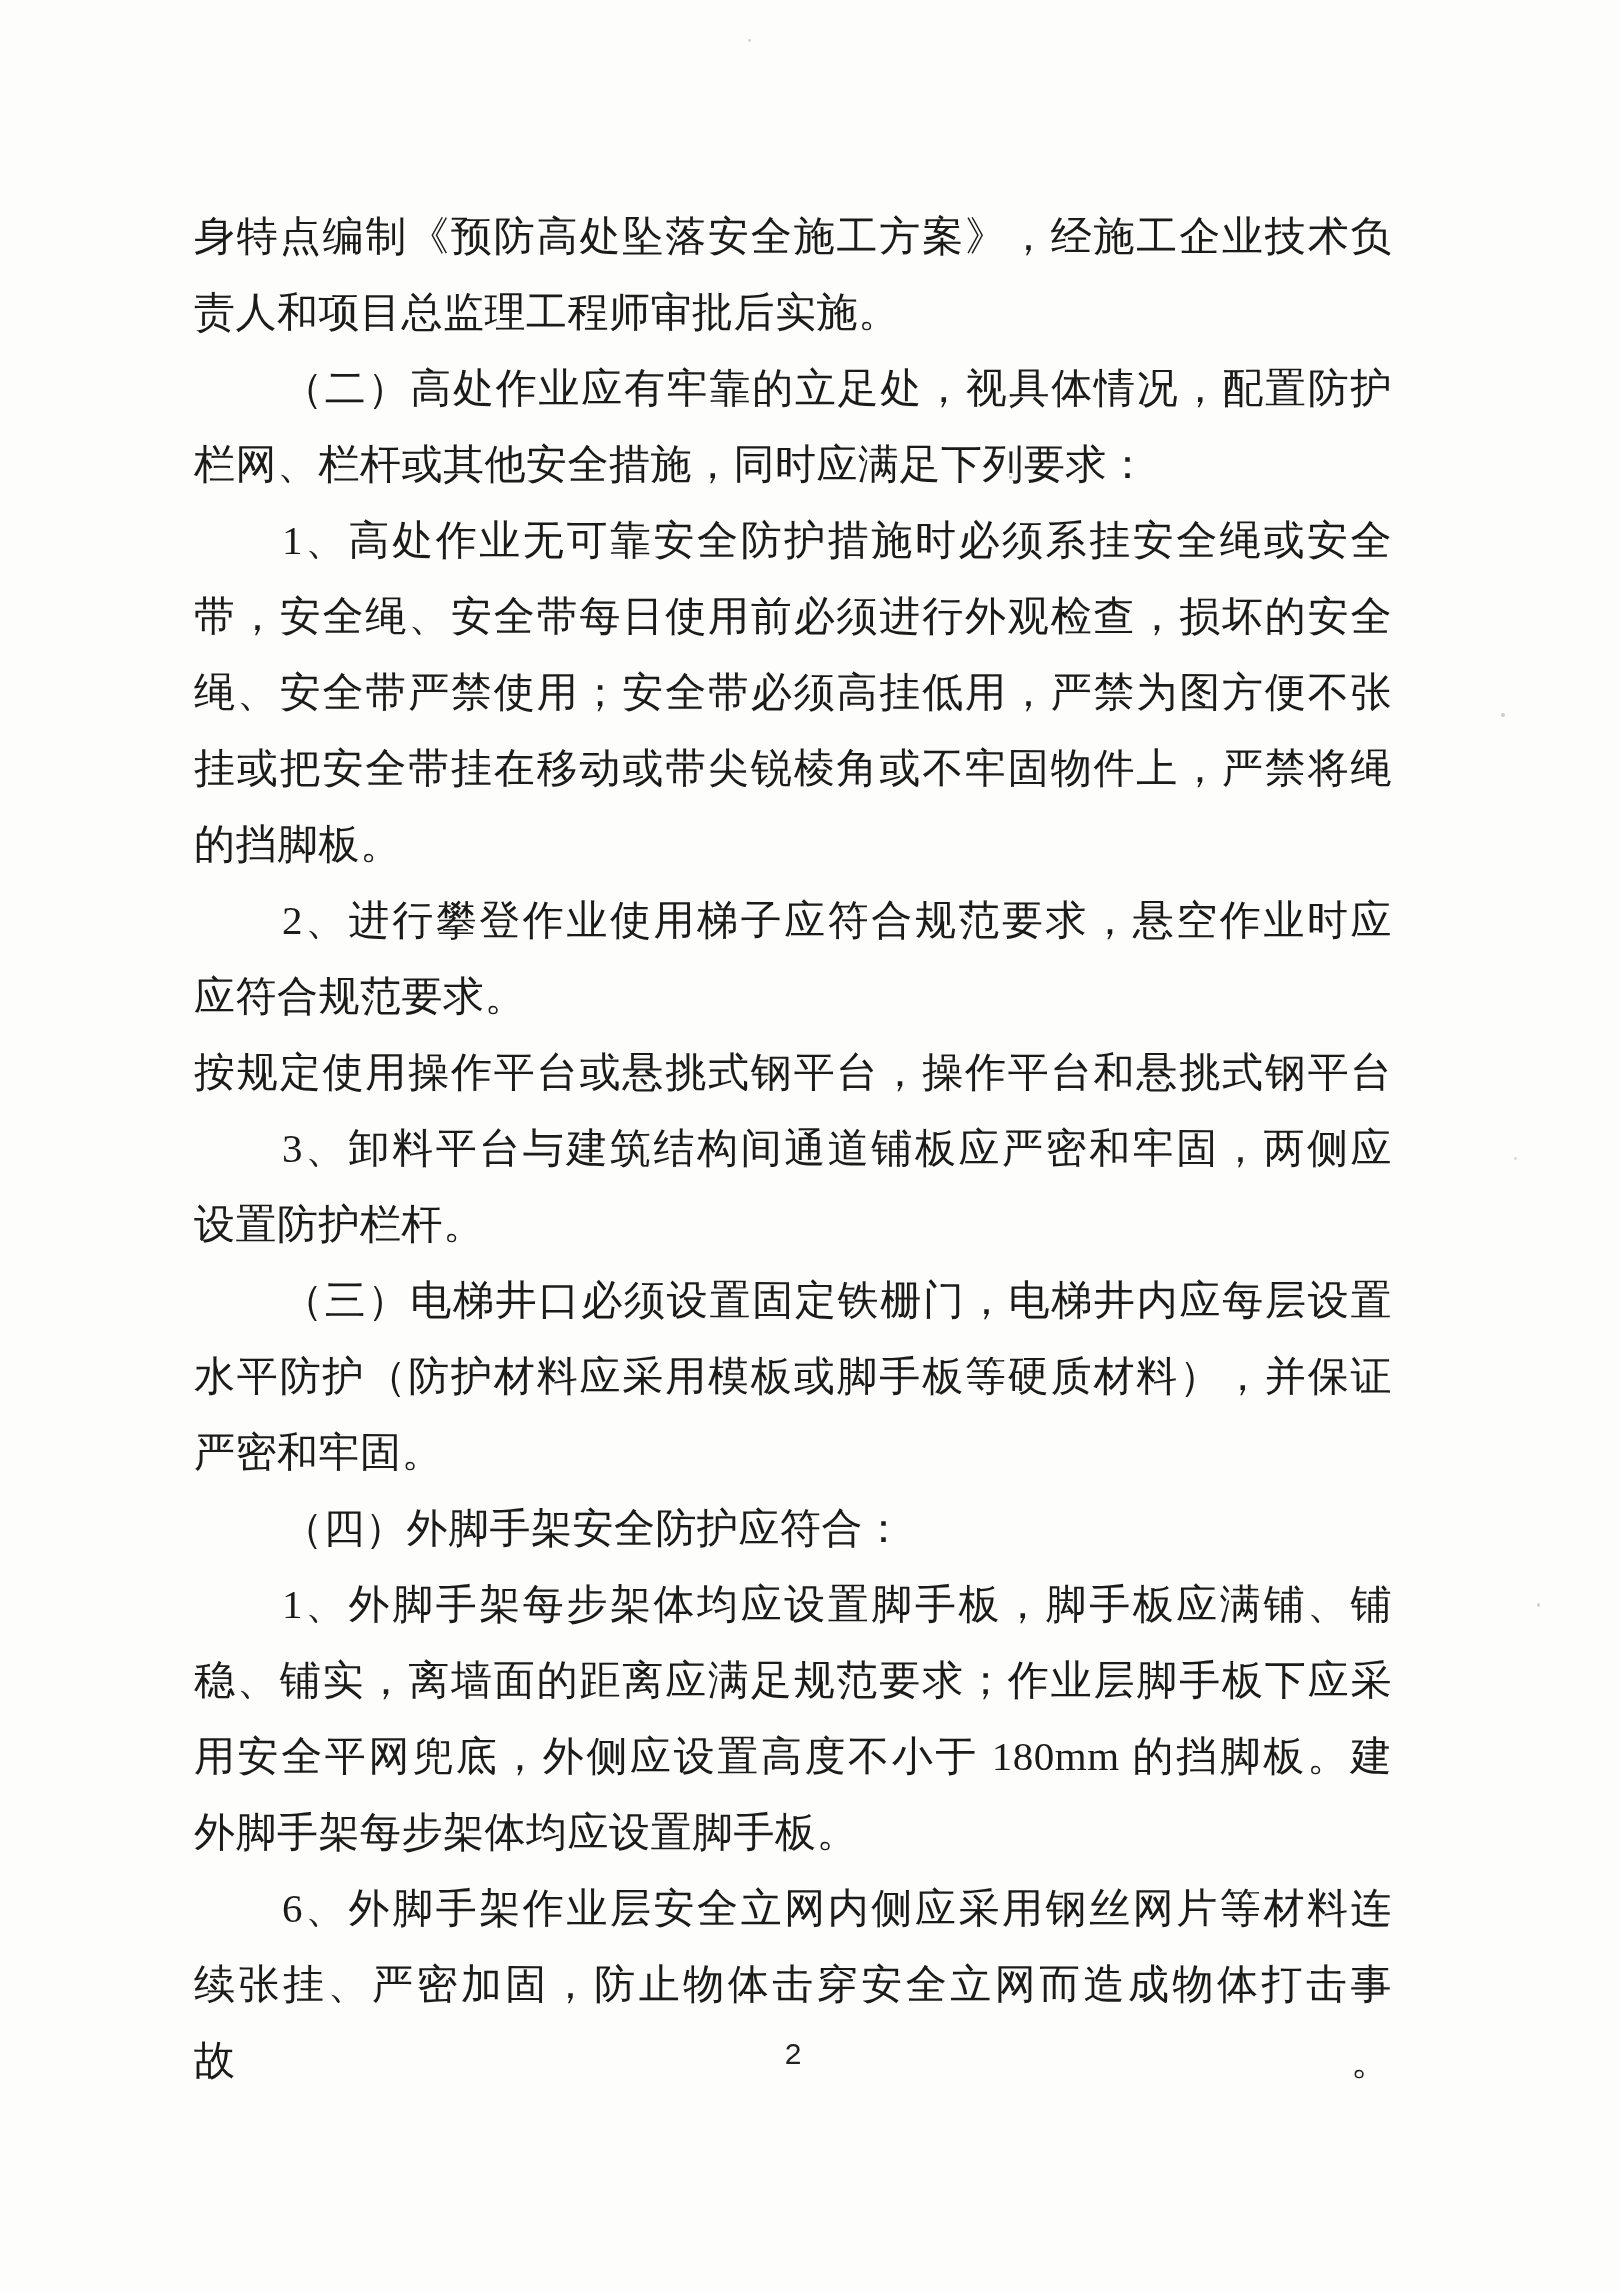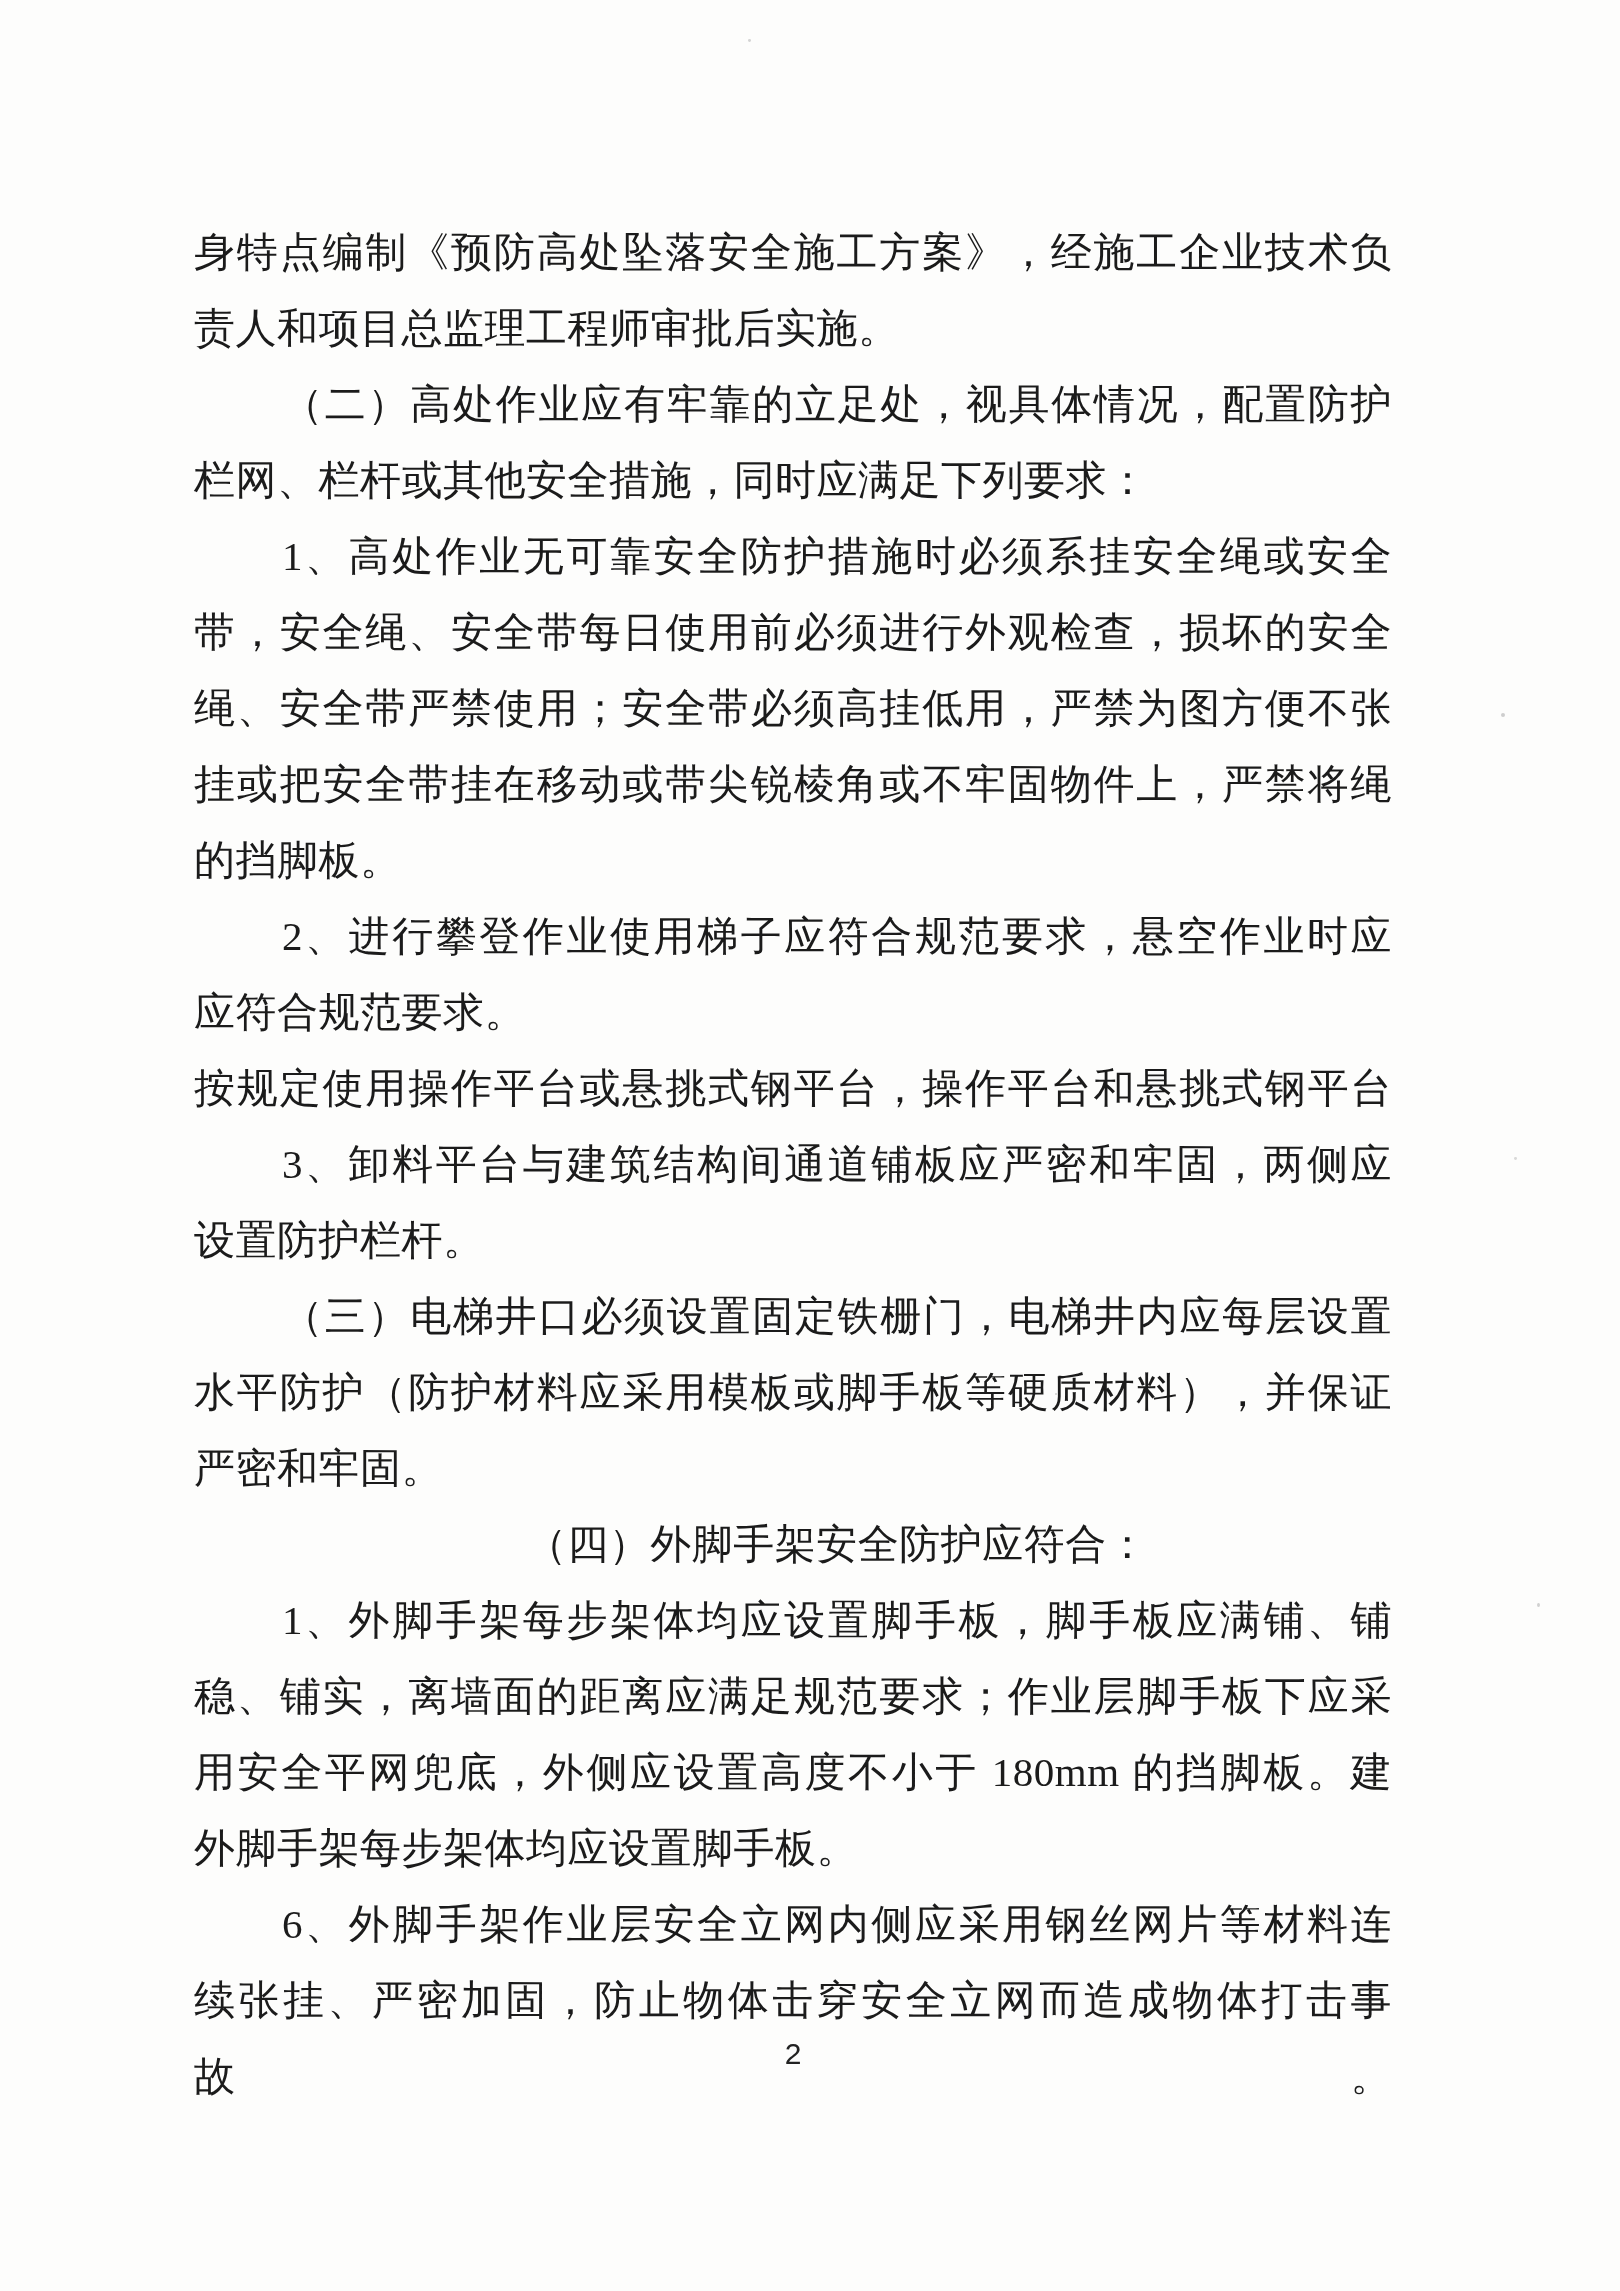--- a/index.html
+++ b/index.html
@@ -11,42 +11,41 @@
     position: relative;
     width: 1620px;
     height: 2292px;
     background: #fdfdfc;
     overflow: hidden;
     font-family: "Liberation Serif", serif;
   }
   .text-block {
     position: absolute;
     left: 194px;
-    top: 214px;
+    top: 198px;
     width: 1198px;
   }
   .line {
     height: 76px;
     line-height: 76px;
     font-size: 41px;
     font-weight: 400;
     color: #1b1b1b;
     letter-spacing: 0.5px;
     white-space: nowrap;
     text-align: left;
   }
   .line.fill {
     white-space: normal;
     text-align: justify;
     text-align-last: justify;
     text-justify: inter-character;
   }
   .line.indent {
     text-indent: 88px;
-    text-align: center;
   }
   .page-number {
     position: absolute;
     left: 194px;
     width: 1198px;
     top: 2037px;
     text-align: center;
     font-size: 30px;
     color: #222222;
     font-family: "Liberation Sans", sans-serif;

